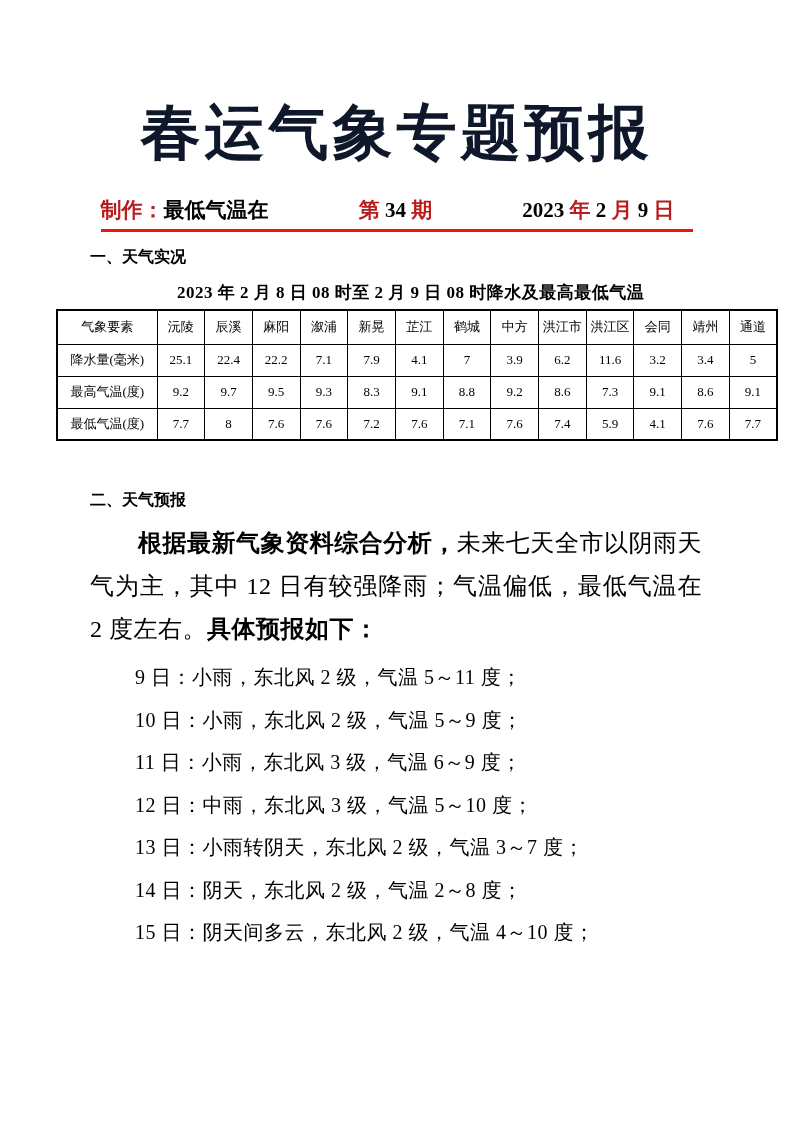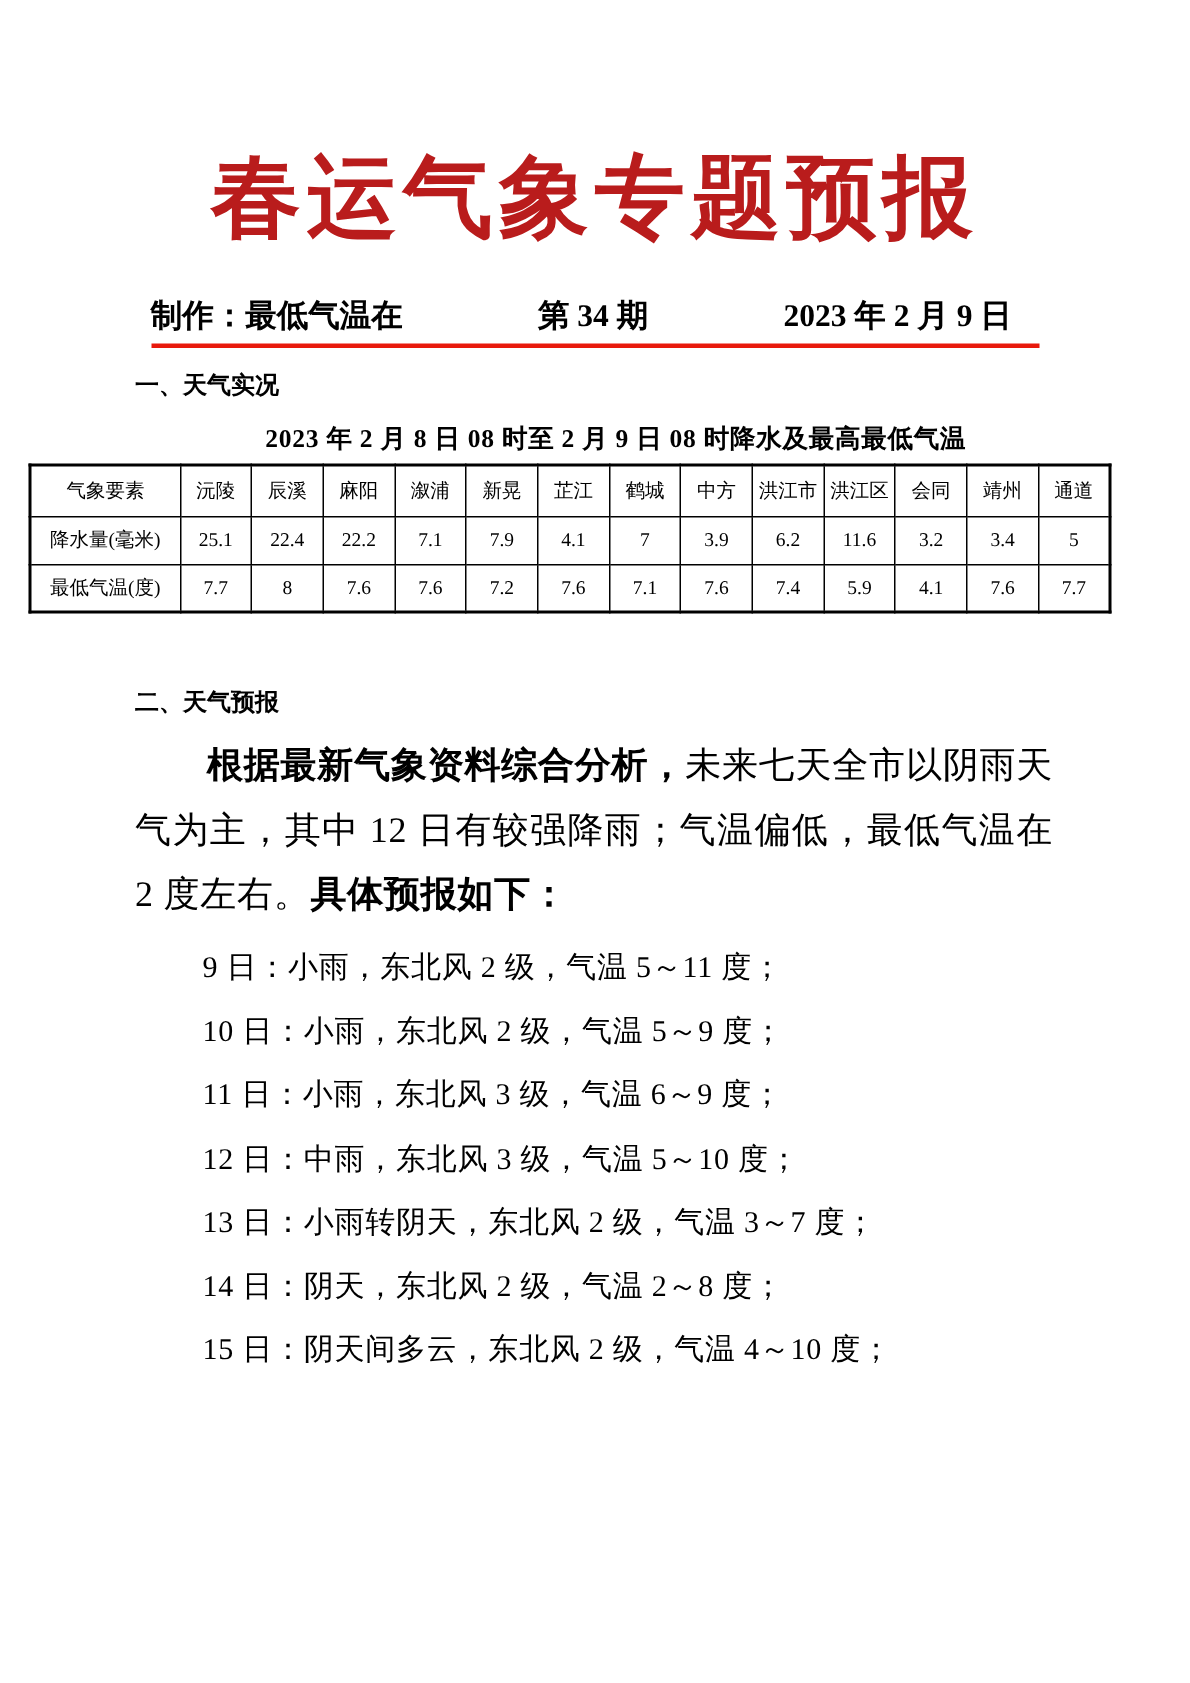--- a/index.html
+++ b/index.html
@@ -20,36 +20,36 @@
     height: 1122px;
     background: #ffffff;
   }
   .doc-title {
     margin: 0;
     padding-top: 90px;
     text-align: center;
     font-size: 60px;
     line-height: 84px;
     font-weight: bold;
-    color: #b91c1c;
+    color: #0f172a;
     letter-spacing: 4px;
     font-family: "DejaVu Serif", "Liberation Serif", serif;
   }
   .meta-row {
     width: 592px;
     margin: 22px auto 0 auto;
     display: flex;
     justify-content: space-between;
     align-items: baseline;
     font-size: 21px;
     font-weight: bold;
     white-space: nowrap;
   }
   .meta-right { padding-right: 18px; }
-  .red { color: #000000; }
+  .red { color: #b91c1c; }
   .red-rule {
     width: 592px;
     height: 3px;
     background: #e8190c;
     margin: 5px auto 0 auto;
   }
   .sec-heading {
     margin: 15px 0 0 90px;
     font-size: 16px;
     font-weight: bold;
@@ -57,21 +57,21 @@
   .table-title {
     margin-top: 13px;
     text-align: center;
     font-size: 17px;
     font-weight: bold;
     letter-spacing: 0.5px;
     padding-left: 28px;
   }
   table.weather {
     width: 722px;
-    margin: 5px 0 0 19px;
+    margin: 5px 0 0 56px;
     border-collapse: collapse;
     table-layout: fixed;
     border: 2px solid #000;
     font-size: 13px;
   }
   table.weather th, table.weather td {
     border: 1px solid #000;
     text-align: center;
     vertical-align: middle;
     padding: 0;
@@ -163,20 +163,36 @@
       <td>4.1</td>
       <td>7</td>
       <td>3.9</td>
       <td>6.2</td>
       <td>11.6</td>
       <td>3.2</td>
       <td>3.4</td>
       <td>5</td>
     </tr>
     <tr class="data">
+      <td>最高气温(度)</td>
+      <td>9.2</td>
+      <td>9.7</td>
+      <td>9.5</td>
+      <td>9.3</td>
+      <td>8.3</td>
+      <td>9.1</td>
+      <td>8.8</td>
+      <td>9.2</td>
+      <td>8.6</td>
+      <td>7.3</td>
+      <td>9.1</td>
+      <td>8.6</td>
+      <td>9.1</td>
+    </tr>
+    <tr class="data">
       <td>最低气温(度)</td>
       <td>7.7</td>
       <td>8</td>
       <td>7.6</td>
       <td>7.6</td>
       <td>7.2</td>
       <td>7.6</td>
       <td>7.1</td>
       <td>7.6</td>
       <td>7.4</td>

